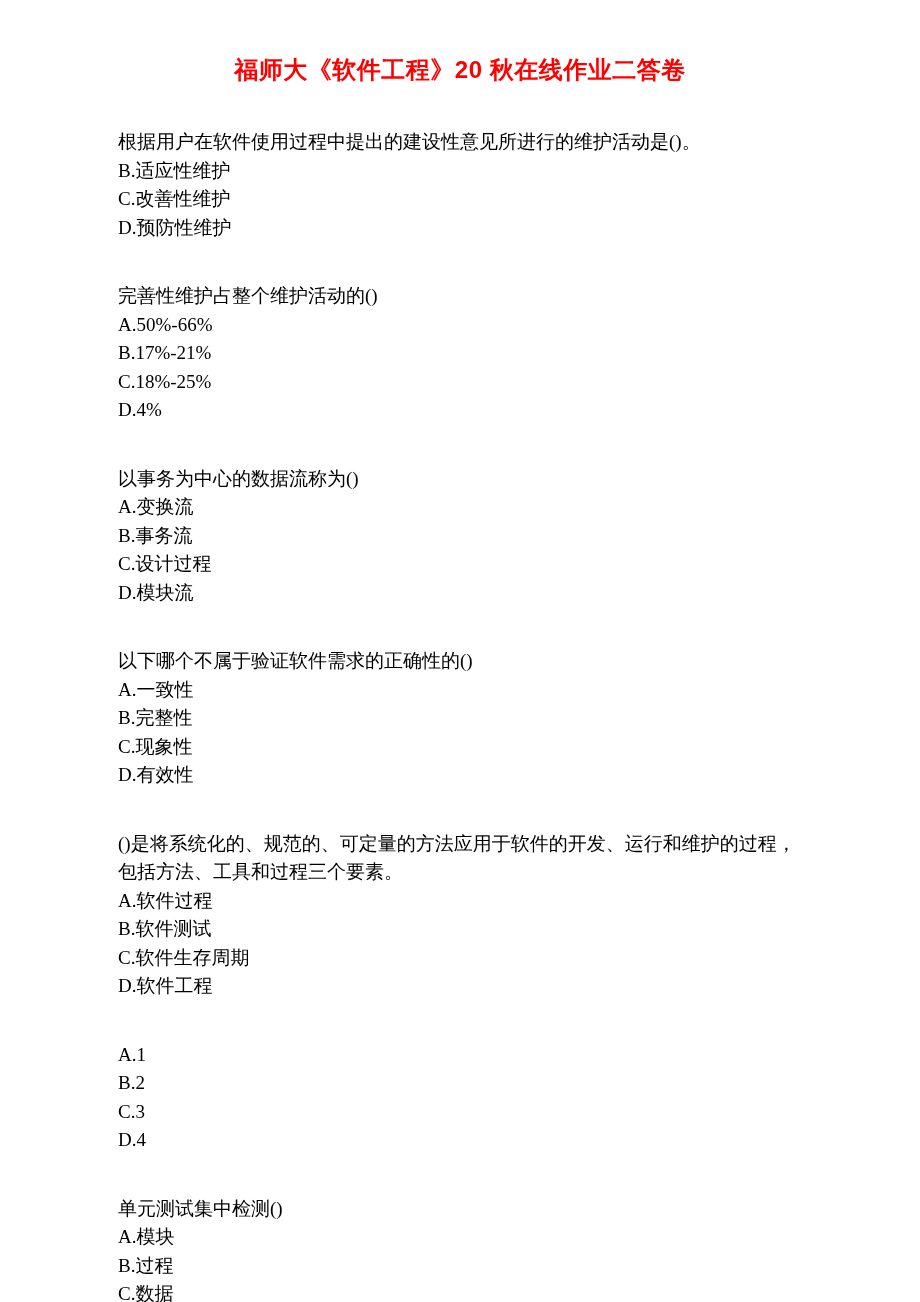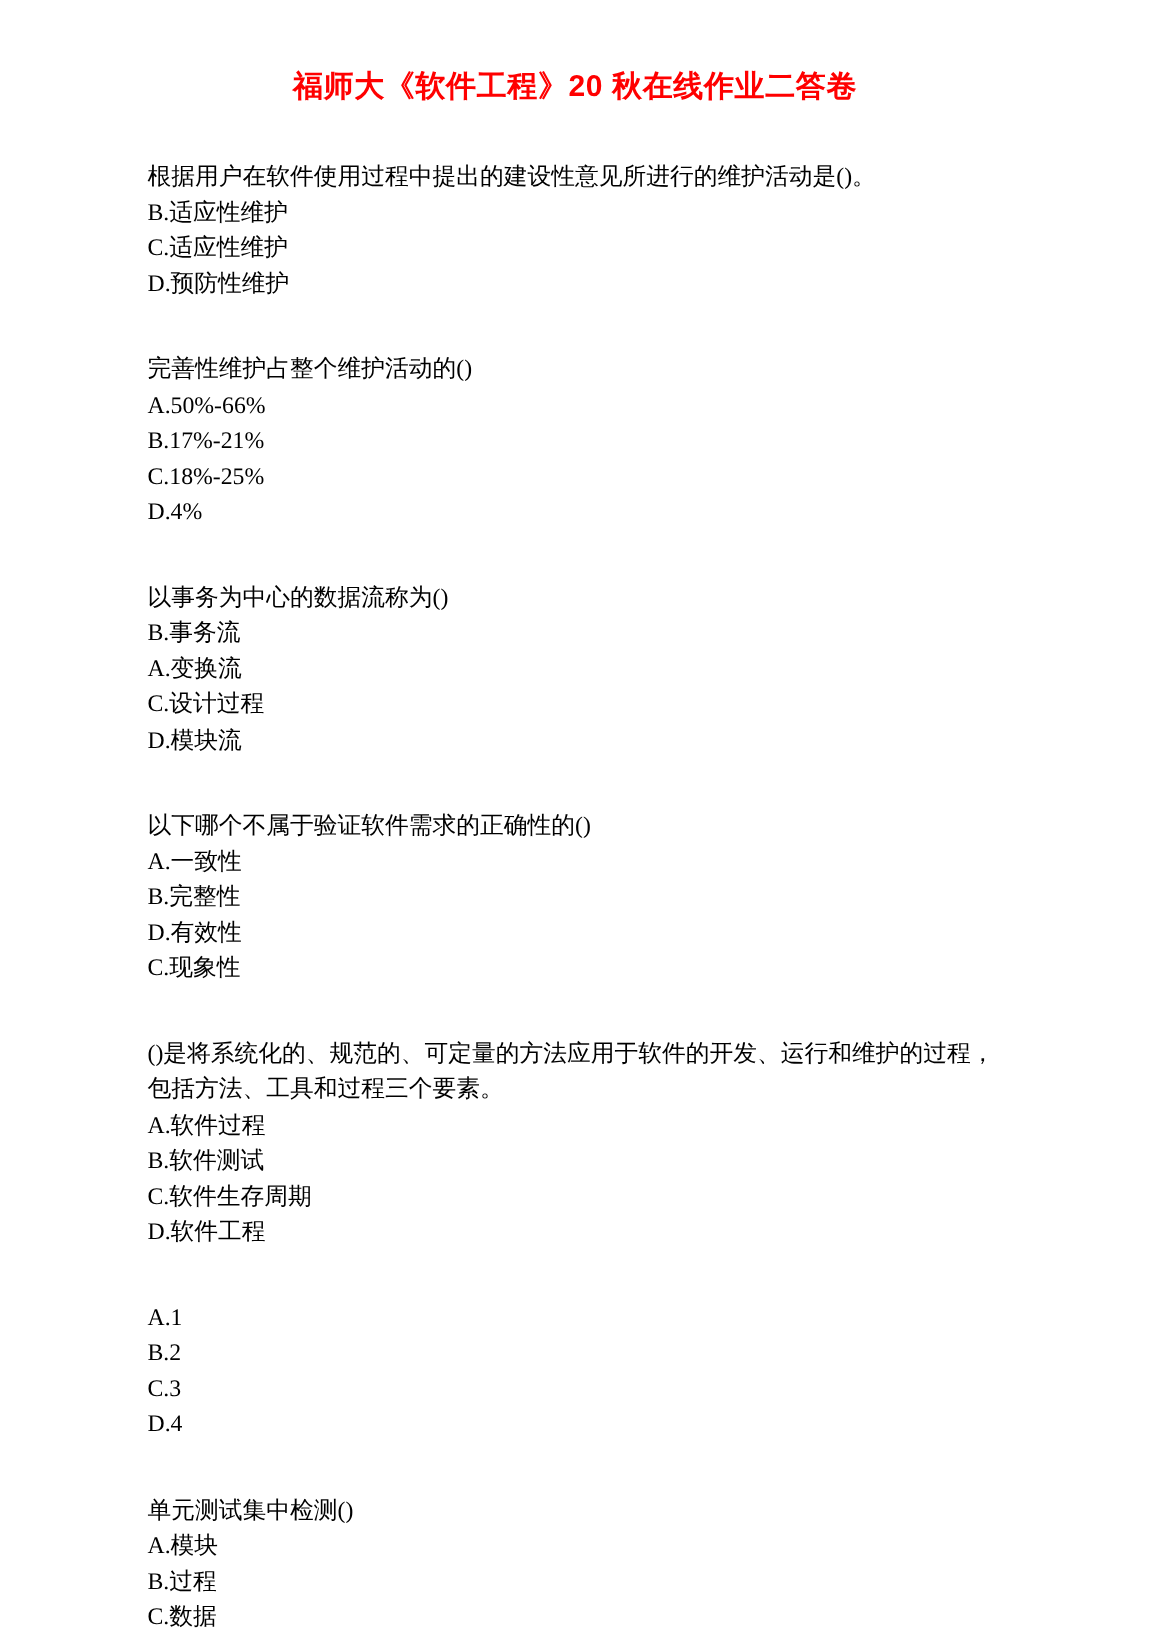--- a/index.html
+++ b/index.html
@@ -30,43 +30,43 @@
   </style>
 </head>
 <body>
 
 <div class="page">
   <div class="title">福师大《软件工程》20 秋在线作业二答卷</div>
   <div id="questions">
       <div class="q-block">
         <div class="q-text">根据用户在软件使用过程中提出的建设性意见所进行的维护活动是()。</div>
         <div class="opt">B.适应性维护</div>
-        <div class="opt">C.适应性维护</div>
+        <div class="opt">C.改善性维护</div>
         <div class="opt">D.预防性维护</div>
       </div>
       <div class="q-block">
         <div class="q-text">完善性维护占整个维护活动的()</div>
         <div class="opt">A.50%-66%</div>
         <div class="opt">B.17%-21%</div>
         <div class="opt">C.18%-25%</div>
         <div class="opt">D.4%</div>
       </div>
       <div class="q-block">
         <div class="q-text">以事务为中心的数据流称为()</div>
+        <div class="opt">A.变换流</div>
         <div class="opt">B.事务流</div>
-        <div class="opt">A.变换流</div>
         <div class="opt">C.设计过程</div>
         <div class="opt">D.模块流</div>
       </div>
       <div class="q-block">
         <div class="q-text">以下哪个不属于验证软件需求的正确性的()</div>
         <div class="opt">A.一致性</div>
         <div class="opt">B.完整性</div>
+        <div class="opt">C.现象性</div>
         <div class="opt">D.有效性</div>
-        <div class="opt">C.现象性</div>
       </div>
       <div class="q-block">
         <div class="q-text">()是将系统化的、规范的、可定量的方法应用于软件的开发、运行和维护的过程，包括方法、工具和过程三个要素。</div>
         <div class="opt">A.软件过程</div>
         <div class="opt">B.软件测试</div>
         <div class="opt">C.软件生存周期</div>
         <div class="opt">D.软件工程</div>
       </div>
       <div class="q-block">
         <div class="opt">A.1</div>

